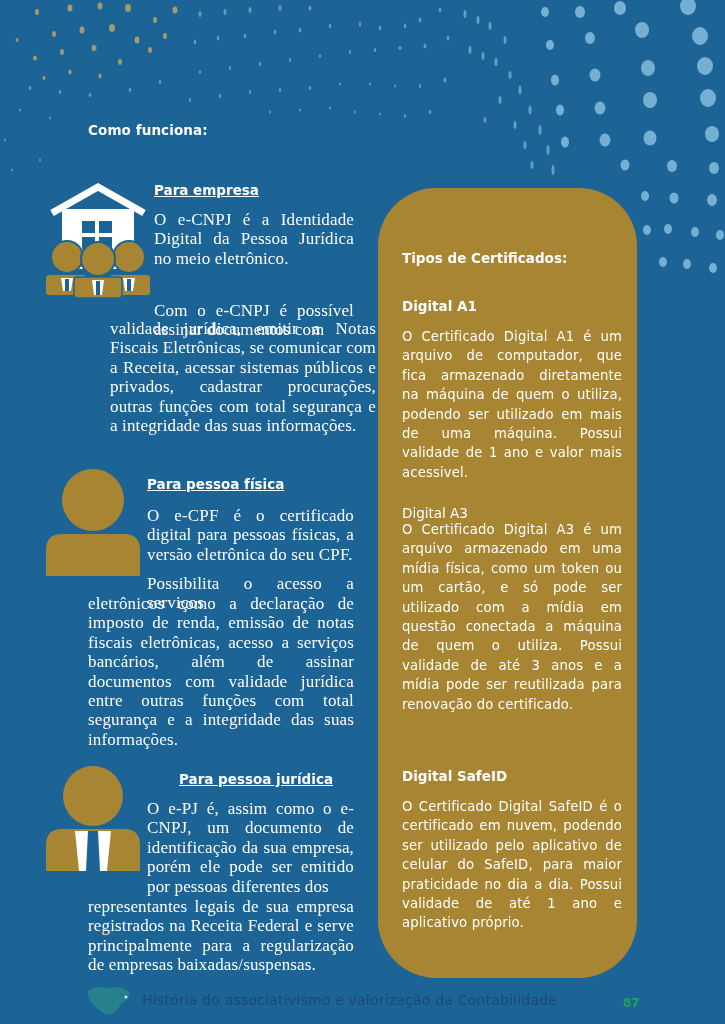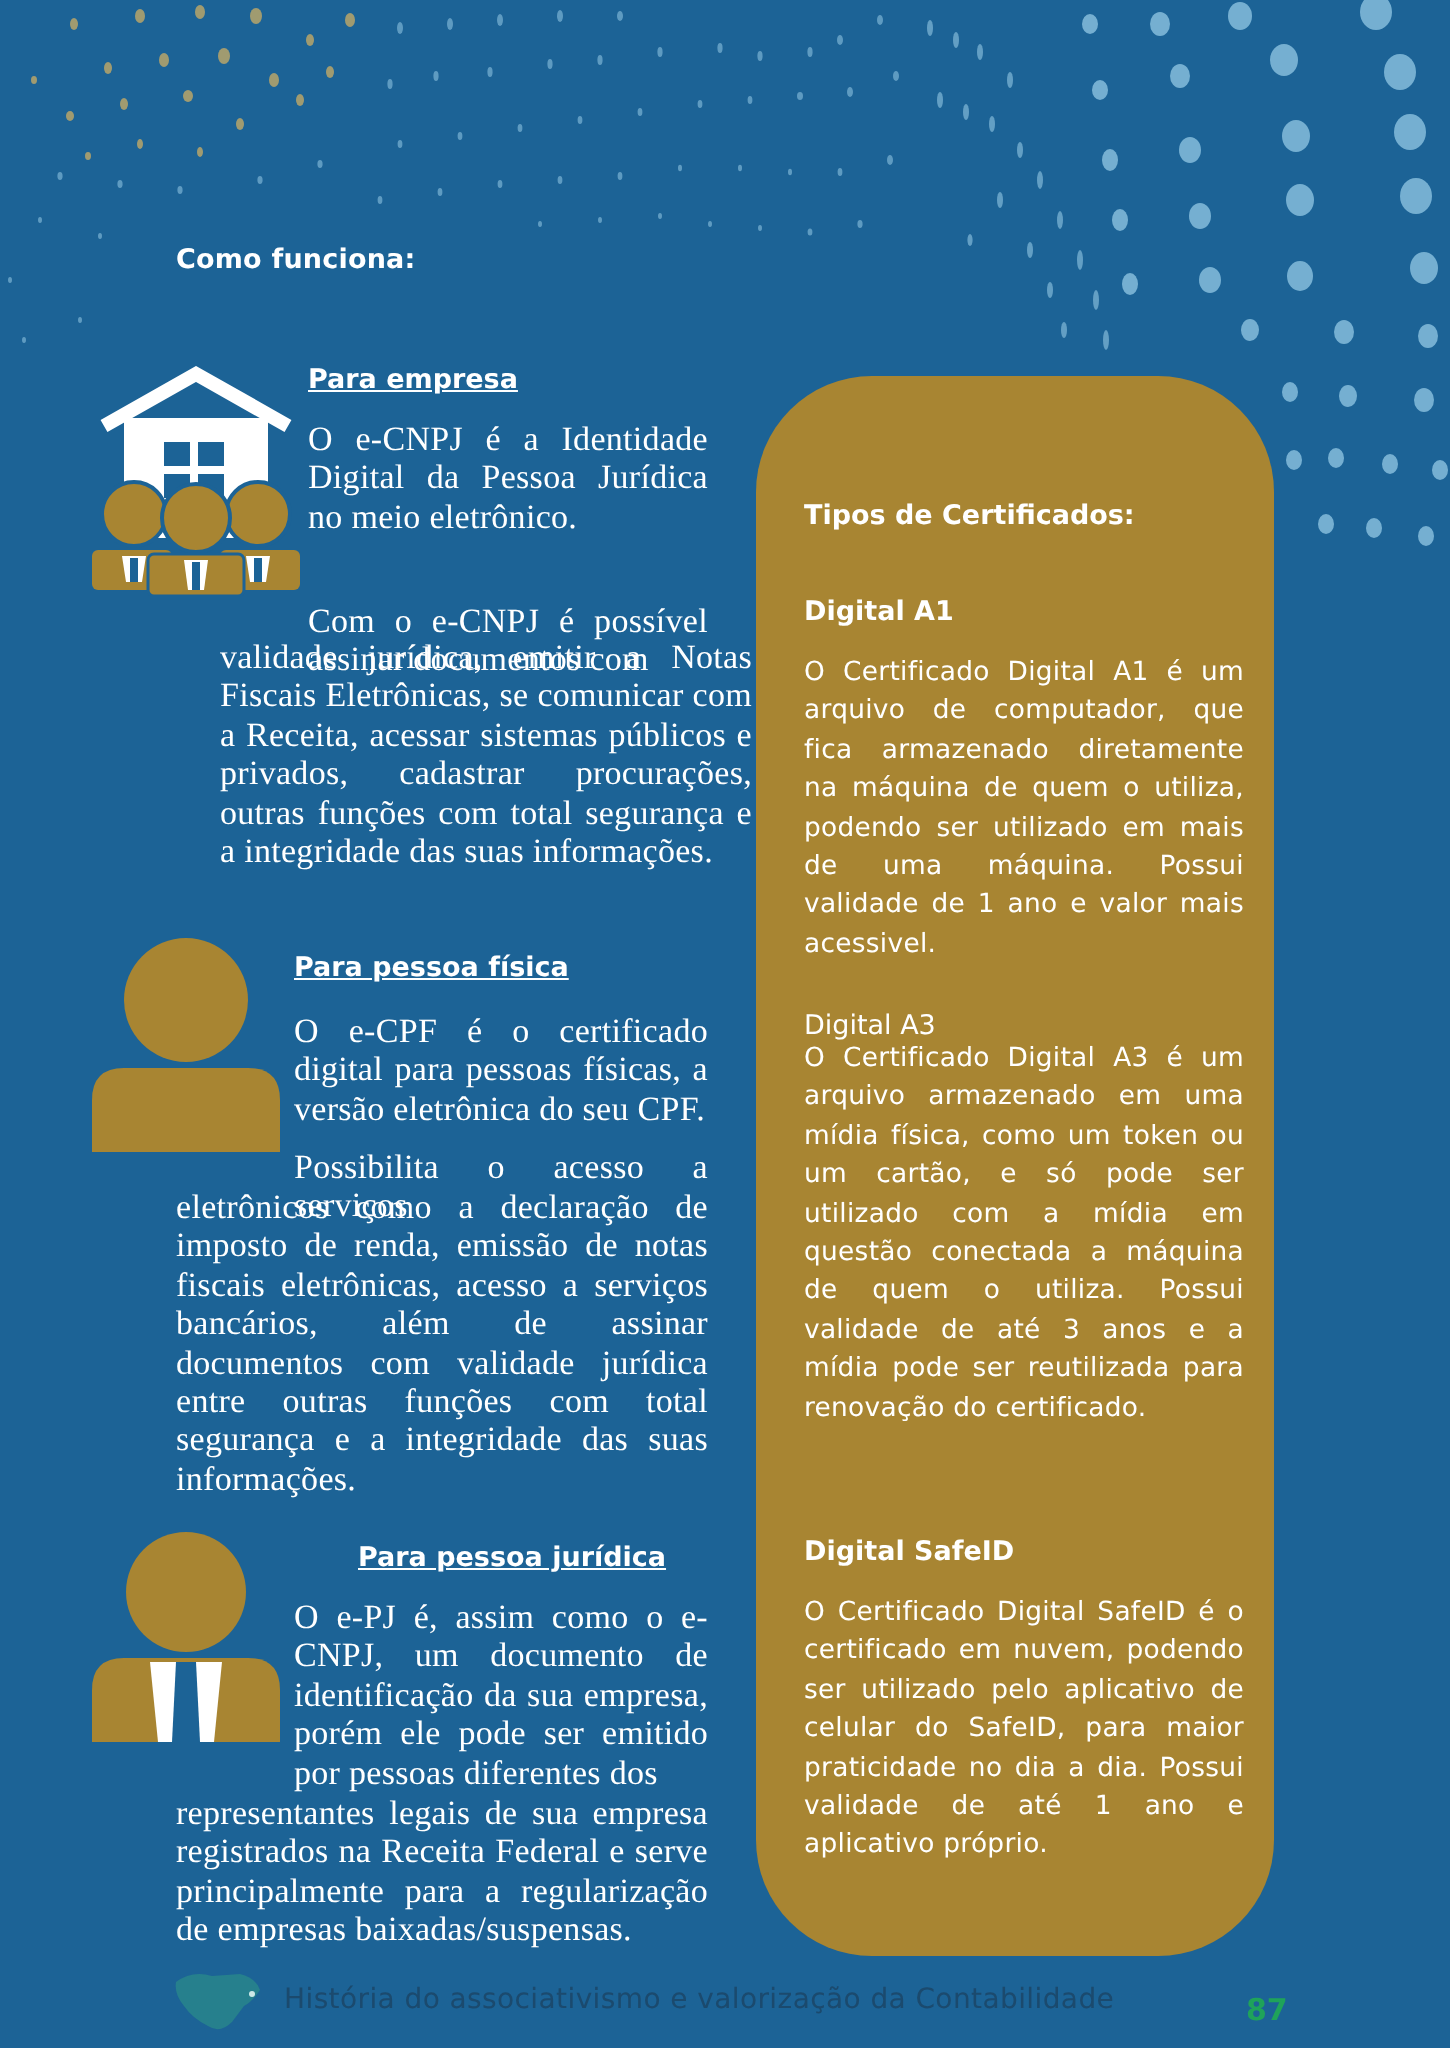--- a/index.html
+++ b/index.html
@@ -32,21 +32,21 @@
   .card-sub { font-size: 13.5px; }
   .card-sub.bold { font-weight: bold; }
   .card-para { font-size: 13.2px; line-height: 19.4px; text-align: justify; text-align-last: left; letter-spacing: 0.15px; }
 
   .footer-text {
     position: absolute; left: 142px; top: 992px; font-size: 14px; color: #1b4a6e; z-index: 2;
     letter-spacing: 0.2px;
     text-align: right;
   }
   .page-number {
-    position: absolute; left: 623px; top: 996px; font-size: 15px; font-weight: bold; color: #1fa35a; z-index: 2;
+    position: absolute; left: 623px; top: 996px; font-size: 12px; font-weight: bold; color: #1fa35a; z-index: 2;
   }
   .footer-logo { position: absolute; left: 86px; top: 983px; z-index: 2; }
 </style>
 </head>
 <body>
 
 <svg class="bg-dots" viewBox="0 0 725 1024" xmlns="http://www.w3.org/2000/svg">
   <g fill="#b8a56a" opacity="0.85">
     <ellipse cx="37" cy="12" rx="2" ry="3"></ellipse>
       <ellipse cx="70" cy="8" rx="2.5" ry="3.5"></ellipse>

